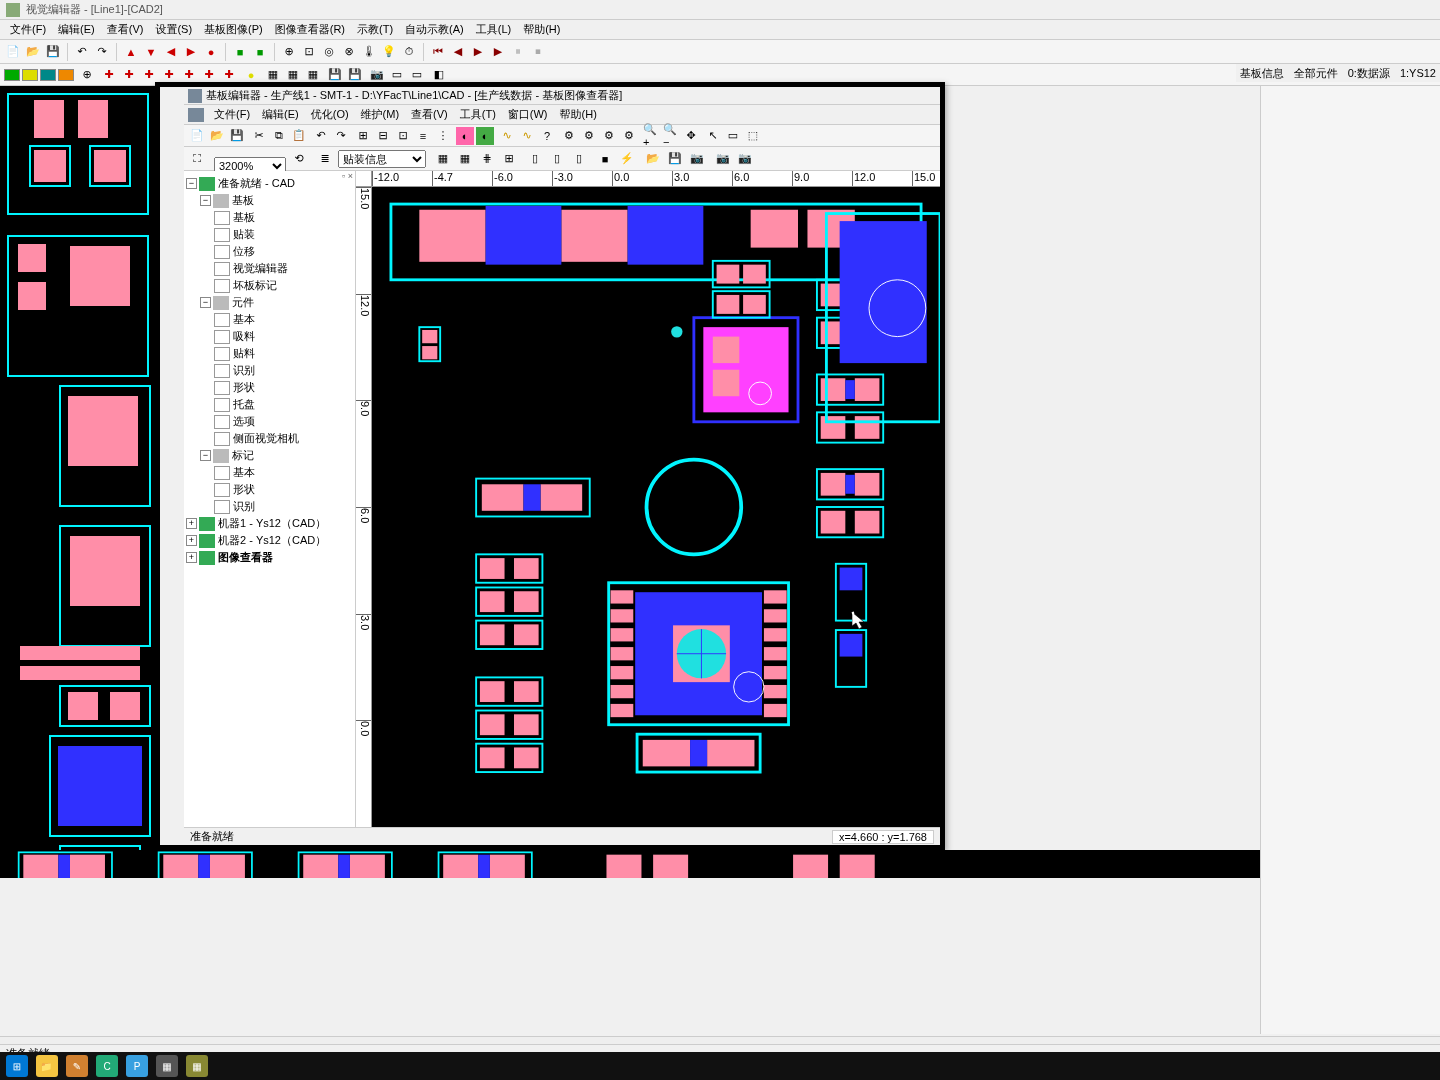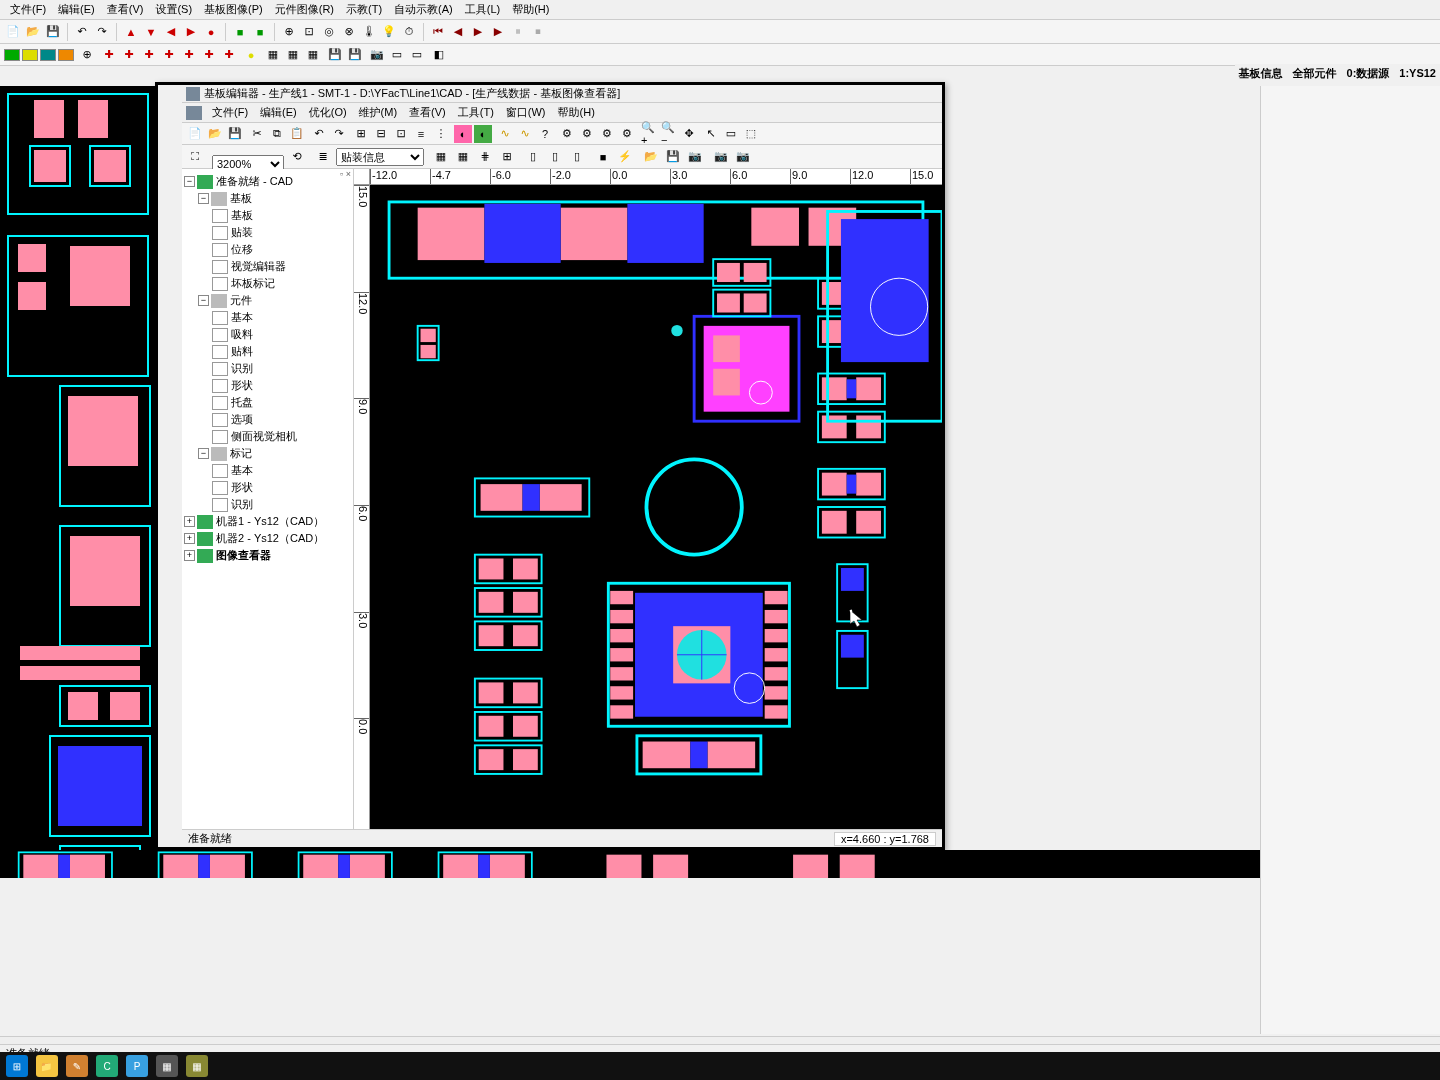--- a/index.html
+++ b/index.html
@@ -13,27 +13,27 @@
 .menubar span { padding: 2px 6px; cursor: default; }
 .toolbar { height: 24px; background: #f5f5f5; display: flex; align-items: center; border-bottom: 1px solid #ccc; padding: 0 4px; gap: 2px; }
 .toolbar .sep { width: 1px; height: 18px; background: #ccc; margin: 0 3px; }
 .tb-btn { width: 18px; height: 18px; display: flex; align-items: center; justify-content: center; border: 1px solid transparent; }
 
 
 .toolbar2 { height: 22px; background: #f5f5f5; display: flex; align-items: center; border-bottom: 1px solid #ccc; padding: 0 4px; gap: 2px; }
 .color-swatch { width: 16px; height: 12px; border: 1px solid #888; }
 
 
-.right-info { position: absolute; right: 0; top: 64px; height: 18px; background: #f0f0f0; display: flex; align-items: center; gap: 10px; padding: 0 4px; font-size: 10px; font-weight: bold; }
+.right-info { position: absolute; right: 0; top: 64px; height: 18px; background: #f0f0f0; display: flex; align-items: center; gap: 10px; padding: 0 4px; font-size: 10px; }
 
 
 .bg-pcb { position: absolute; left: 0; top: 86px; width: 155px; height: 790px; background: #000; overflow: hidden; }
 
 
-.child-window { position: absolute; left: 155px; top: 82px; width: 790px; height: 768px; background: #f0f0f0; border: 3px solid #000000; box-shadow: 2px 2px 6px rgba(0,0,0,0.3); display: flex; flex-direction: column; padding-left: 24px; }
+.child-window { position: absolute; left: 155px; top: 82px; width: 790px; height: 768px; background: #f0f0f0; border: 5px solid #000000; box-shadow: 2px 2px 6px rgba(0,0,0,0.3); display: flex; flex-direction: column; padding-left: 24px; }
 .child-titlebar { height: 18px; background: #f0f0f0; display: flex; align-items: center; padding: 0 4px; border-bottom: 1px solid #ccc; }
 .child-titlebar .cicon { width: 14px; height: 14px; background: #789; margin-right: 4px; }
 .child-menubar { height: 20px; background: #f0f0f0; display: flex; align-items: center; padding: 0 4px; border-bottom: 1px solid #ccc; }
 .child-menubar span { padding: 2px 6px; }
 .child-toolbar { height: 22px; background: #f5f5f5; display: flex; align-items: center; padding: 0 4px; border-bottom: 1px solid #ccc; gap: 2px; }
 .child-toolbar2 { height: 24px; background: #f5f5f5; display: flex; align-items: center; padding: 0 4px; border-bottom: 1px solid #ccc; gap: 4px; }
 .child-toolbar2 select, .child-toolbar2 input { height: 18px; font-size: 11px; }
 .zoom-combo { width: 72px; margin-top: 15px; }
 .layer-combo { width: 88px; }
 
@@ -85,28 +85,32 @@
 
 .bg-pcb-bottom { position: absolute; left: 0; top: 850px; right: 180px; height: 28px; background: #000; overflow: hidden; }
 
 .right-side-panel { position: absolute; right: 0; top: 86px; width: 180px; bottom: 46px; background: #f5f5f5; border-left: 1px solid #ccc; overflow: hidden; }
 </style>
 </head>
 <body>
 
 <div class="main-window">
 
+  <div class="titlebar">
+    <div class="app-icon"></div>
+    <span>视觉编辑器 - [Line1]-[CAD2]</span>
+  </div>
 
   <div class="menubar">
     <span>文件(F)</span>
     <span>编辑(E)</span>
     <span>查看(V)</span>
     <span>设置(S)</span>
     <span>基板图像(P)</span>
-    <span>元件图像(R)</span>
+    <span>图像查看器(R)</span>
     <span>示教(T)</span>
     <span>自动示教(A)</span>
     <span>工具(L)</span>
     <span>帮助(H)</span>
   </div>
 
   <div class="toolbar">
     <div class="tb-btn">📄</div>
     <div class="tb-btn">📂</div>
     <div class="tb-btn">💾</div>
@@ -425,21 +429,21 @@
     </div>
 
     <div class="canvas-pane">
       <div style="display:flex;">
         <div style="width:16px;height:16px;background:#fff;border-right:1px solid #999;border-bottom:1px solid #999"></div>
         <div class="ruler-top" style="flex:1">
 
         <div class="tick" style="left: 0px;">-12.0</div>
             <div class="tick" style="left: 60px;">-4.7</div>
             <div class="tick" style="left: 120px;">-6.0</div>
-            <div class="tick" style="left: 180px;">-2.0</div>
+            <div class="tick" style="left: 180px;">-3.0</div>
             <div class="tick" style="left: 240px;">0.0</div>
             <div class="tick" style="left: 300px;">3.0</div>
             <div class="tick" style="left: 360px;">6.0</div>
             <div class="tick" style="left: 420px;">9.0</div>
             <div class="tick" style="left: 480px;">12.0</div>
             <div class="tick" style="left: 540px;">15.0</div>
           </div>
       </div>
       <div class="canvas-row">
         <div class="ruler-left">

